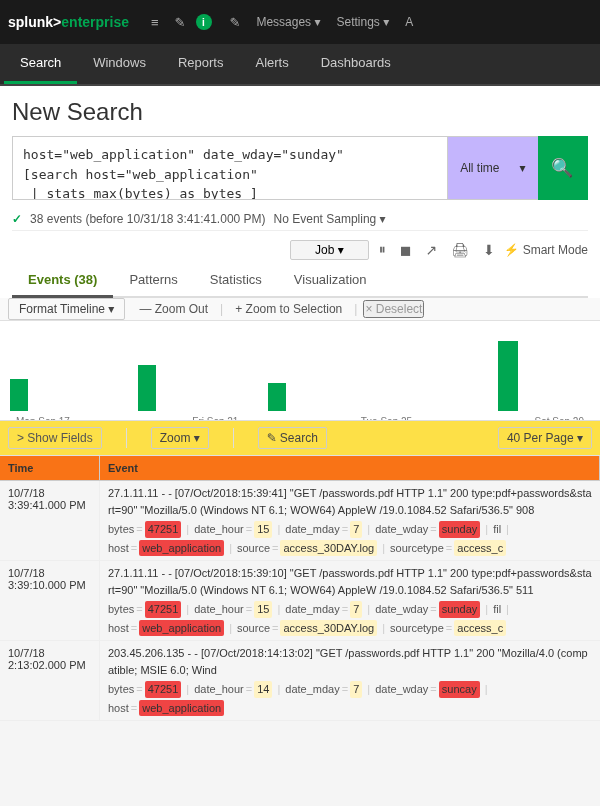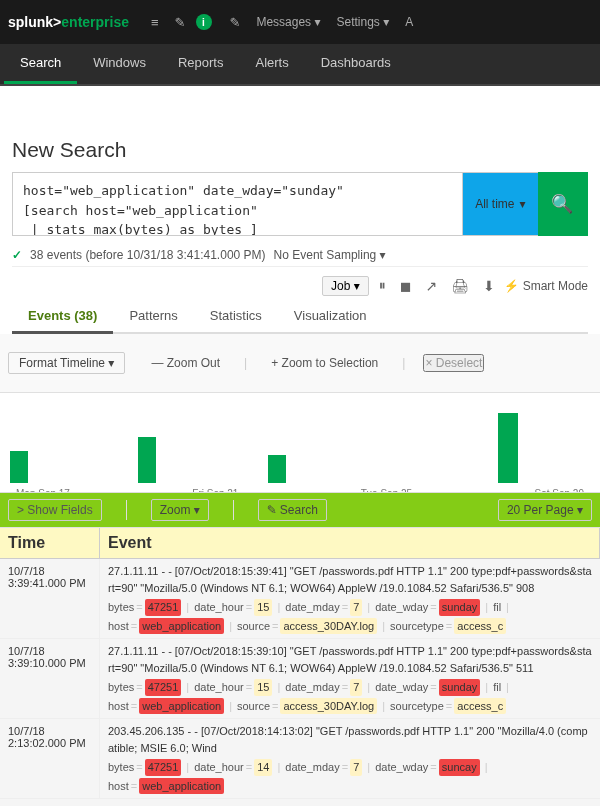--- a/index.html
+++ b/index.html
@@ -65,25 +65,24 @@
       border-bottom: 3px solid transparent;
     }
     .navtab.active {
       color: #fff;
       border-bottom: 3px solid #00a651;
     }
 
     
     .page { background: #fff; padding: 12px 12px 0 12px; }
     .page-title {
-      font-size: 21px;
+      font-size: 24px;
       font-weight: normal;
       color: #333;
       margin-bottom: 10px;
-      margin-top: 40px;
     }
 
     
     .search-bar-wrap {
       display: flex;
       align-items: stretch;
       gap: 0;
       margin-bottom: 8px;
     }
     .search-input-area {
@@ -94,31 +93,31 @@
       font-size: 13px;
       font-family: monospace;
       color: #333;
       background: #fff;
       min-height: 64px;
       line-height: 1.5;
       resize: none;
       outline: none;
     }
     .search-time-btn {
-      background: #0ea5e9;
+      background: #c4b5fd;
       border: 1px solid #ccc;
       border-right: none;
       padding: 0 12px;
       font-size: 12px;
       color: #333;
       cursor: pointer;
       white-space: nowrap;
       display: flex;
       align-items: center;
-      gap: 5px;
+      gap: 20px;
     }
     .search-go-btn {
       background: #00a651;
       border: none;
       padding: 0 14px;
       color: #fff;
       font-size: 18px;
       cursor: pointer;
       display: flex;
       align-items: center;
@@ -143,21 +142,21 @@
       align-items: center;
       justify-content: flex-end;
       gap: 6px;
       padding: 4px 0;
       font-size: 12px;
       color: #555;
     }
     .job-btn {
       background: #f5f5f5;
       border: 1px solid #ccc;
-      padding: 2px 8px;
+      padding: 2px 24px;
       font-size: 12px;
       cursor: pointer;
       border-radius: 2px;
       display: flex;
       align-items: center;
       gap: 4px;
     }
     .job-icon-btn {
       background: none;
       border: none;
@@ -194,22 +193,22 @@
     .tab.active {
       color: #4d7c0f;
       border-bottom: 3px solid #555;
       font-weight: bold;
     }
 
     
     .timeline-toolbar {
       display: flex;
       align-items: center;
-      gap: 12px;
-      padding: 18px 8px;
+      gap: 0;
+      padding: 0 8px;
       background: #f9f9f9;
       border-bottom: 1px solid #e0e0e0;
     }
     .tl-btn {
       background: none;
       border: 1px solid #ccc;
       padding: 3px 10px;
       font-size: 12px;
       cursor: pointer;
       color: #444;
@@ -244,21 +243,21 @@
       color: #777;
     }
 
     
     .results-toolbar {
       display: flex;
       align-items: center;
       gap: 20px;
       padding: 6px 8px;
       border-bottom: 1px solid #e0e0e0;
-      background: #84cc16;
+      background: #fde047;
     }
     .rt-btn {
       background: none;
       border: 1px solid #ccc;
       padding: 3px 8px;
       font-size: 12px;
       cursor: pointer;
       color: #444;
       border-radius: 2px;
       display: flex;
@@ -268,24 +267,24 @@
     .rt-btn.show-fields {
       color: #555;
     }
     .rt-sep { width: 1px; height: 20px; background: #ddd; margin: 0 4px; }
     .rt-spacer { flex: 1; }
 
     
     .table-header {
       display: grid;
       grid-template-columns: 100px 1fr;
-      background: #fef9c3;
+      background: #f97316;
       border-bottom: 1px solid #ccc;
       font-weight: bold;
-      font-size: 16px;
+      font-size: 11px;
       color: #333;
     }
     .table-header-cell {
       padding: 6px 8px;
       border-right: 1px solid #ccc;
     }
 
     
     .event-row {
       display: grid;
@@ -443,21 +442,21 @@
 <div class="results-toolbar">
   <button class="rt-btn show-fields">&gt; Show Fields</button>
   <div class="rt-sep"></div>
   <button class="rt-btn">Zoom ▾</button>
   <div class="rt-sep"></div>
   <button class="rt-btn">
     <span>✎</span>
     <span>Search</span>
   </button>
   <div class="rt-spacer"></div>
-  <button class="rt-btn">20 Per Page ▾</button>
+  <button class="rt-btn">40 Per Page ▾</button>
 </div>
 
 <div class="table-header">
   <div class="table-header-cell">Time</div>
   <div class="table-header-cell">Event</div>
 </div>
 
 <div id="event-rows">
     <div class="event-row">
       <div class="event-time" style="white-space: pre-line;">10/7/18

